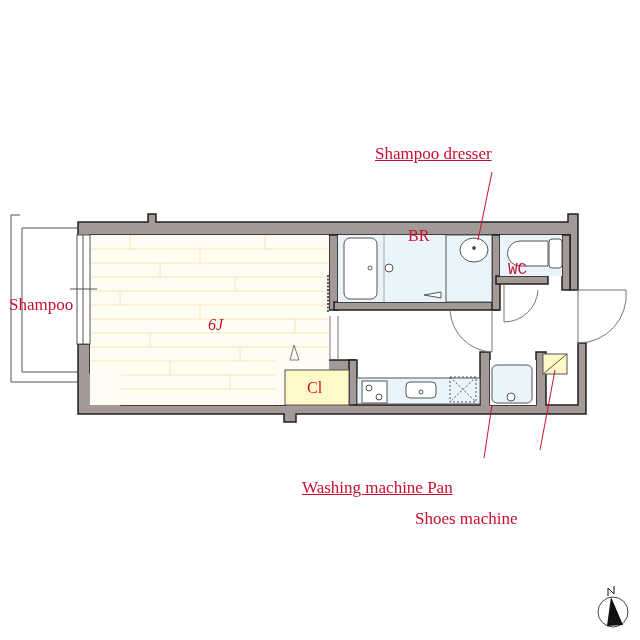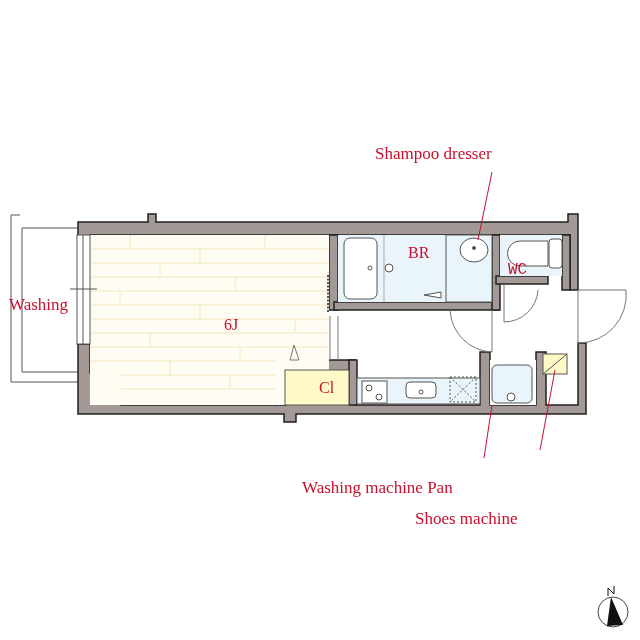--- a/index.html
+++ b/index.html
@@ -128,20 +128,20 @@
     <line x1="555" y1="370" x2="540" y2="450"></line>
   </g>
 
   <g>
     <circle cx="613" cy="612" r="15" fill="#fff" stroke="#444"></circle>
     <polygon points="611,597 623,625 607,626" fill="#111"></polygon>
     <path d="M608,596 L608,588 L614,594 L614,586" fill="none" stroke="#111" stroke-width="1"></path>
   </g>
 </svg>
 
-<div class="lbl" style="left:375px;top:145px;">Shampoo dresser</div>
-<div class="lbl sm" style="left:408px;top:245px;">BR</div>
+<div class="lbl" style="left:375px;top:145px;text-decoration:underline;">Shampoo dresser</div>
+<div class="lbl sm" style="left:408px;top:228px;">BR</div>
 <div class="lbl sm" style="left:508px;top:262px;font-family:Liberation Mono, monospace;">WC</div>
-<div class="lbl" style="left:9px;top:296px;">Washing</div>
-<div class="lbl sm" style="left:224px;top:317px;">6J</div>
-<div class="lbl sm" style="left:307px;top:380px;margin-left:12px;">Cl</div>
-<div class="lbl" style="left:302px;top:479px;">Washing machine Pan</div>
+<div class="lbl" style="left:9px;top:296px;">Shampoo</div>
+<div class="lbl sm" style="left:208px;top:317px;font-style:italic;">6J</div>
+<div class="lbl sm" style="left:307px;top:380px;">Cl</div>
+<div class="lbl" style="left:302px;top:479px;text-decoration:underline;">Washing machine Pan</div>
 <div class="lbl" style="left:415px;top:510px;">Shoes machine</div>
 
 </body></html>

